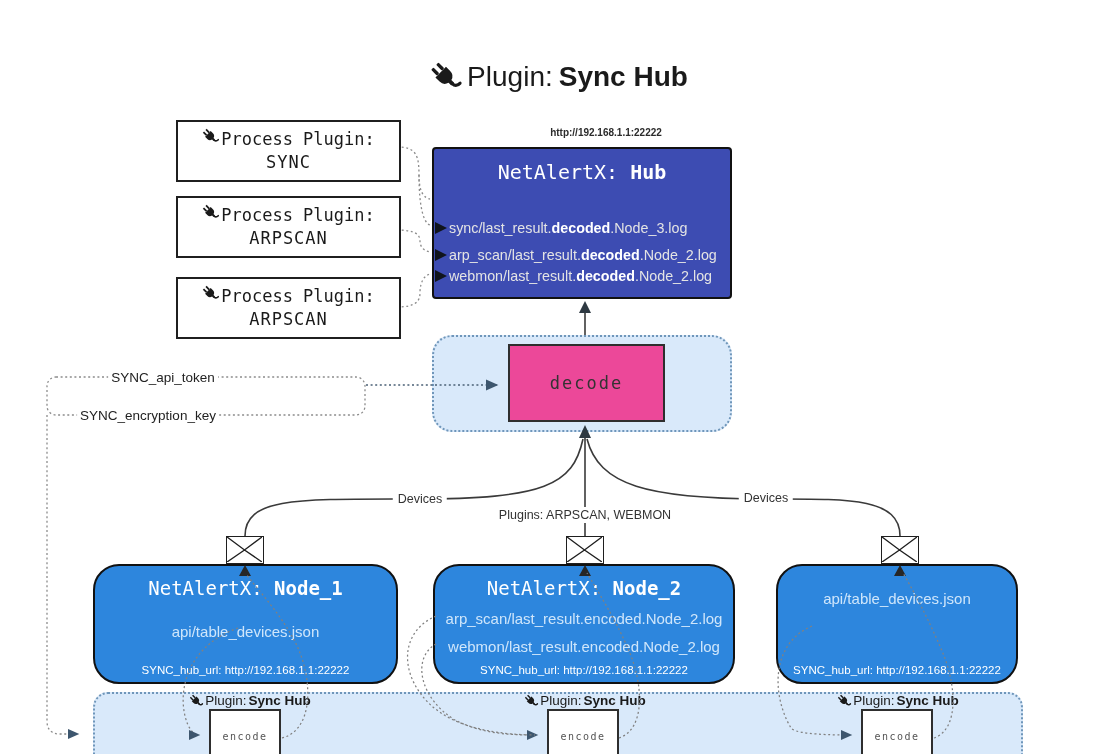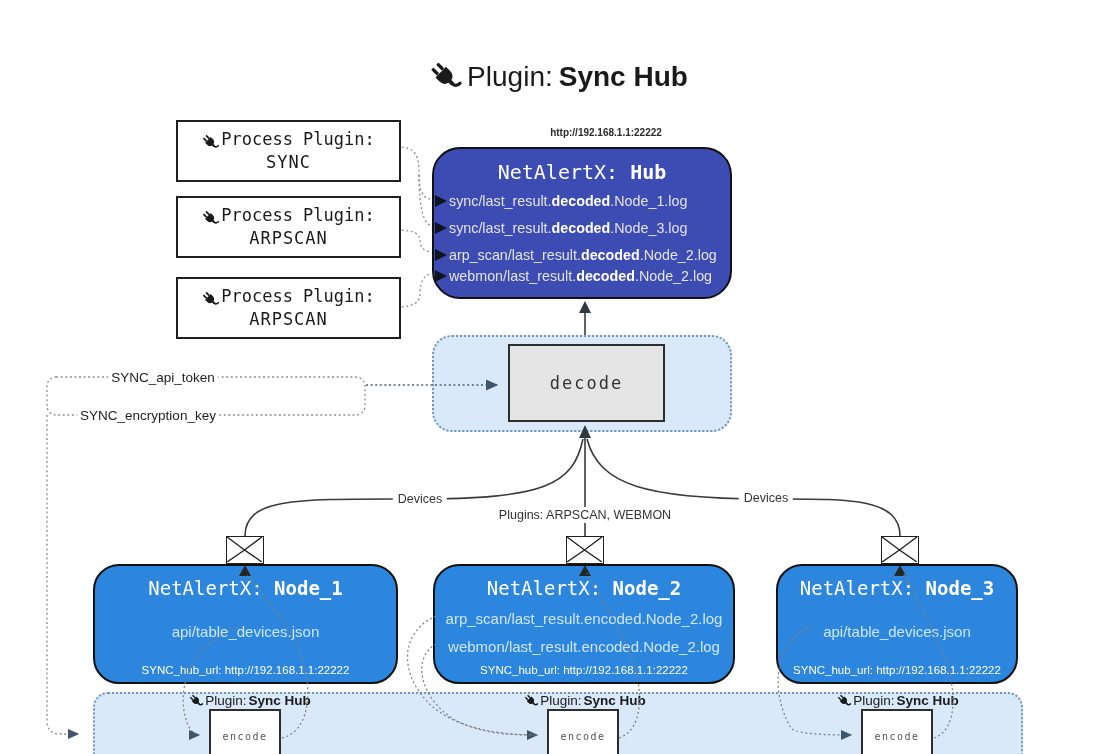--- a/index.html
+++ b/index.html
@@ -11,40 +11,40 @@
 
   
   .page-title{position:absolute;top:14px;left:50%;transform:translateX(-50%);
     display:flex;align-items:center;gap:6px;font-size:28px;z-index:3;white-space:nowrap;}
   .page-title b{font-weight:700;}
 
   
   .pbox{position:absolute;left:176px;width:221px;height:58px;background:#fff;
     border:2px solid #1f1f1f;z-index:2;display:flex;flex-direction:column;
     align-items:center;justify-content:center;line-height:1.35;}
-  .pbox .l1{display:flex;align-items:flex-end;gap:2px;font-size:17px;}
+  .pbox .l1{display:flex;align-items:flex-start;gap:2px;font-size:17px;}
   .pbox .l2{font-size:17px;letter-spacing:1px;}
 
   
   .hub-url{position:absolute;left:506px;top:80px;width:200px;text-align:center;
     font-size:10px;font-weight:600;color:#2b2b2b;z-index:3;}
   .hub{position:absolute;left:432px;top:100px;width:300px;height:152px;
-    background:#3d4cb2;border:2px solid #111;border-radius:28px;z-index:2;box-sizing:border-box;}
+    background:#3d4cb2;border:2px solid #111;border-radius:4px;z-index:2;box-sizing:border-box;}
   .hub-title{margin-top:11px;text-align:center;font-size:20px;color:#fff;}
   .hub-title b{font-weight:700;}
   .hub-log{position:absolute;left:1px;height:22px;display:flex;align-items:center;
     gap:2px;font-size:14.3px;color:#e4e4e4;white-space:nowrap;}
   .hub-log b{color:#fff;font-weight:700;}
   .tri{width:0;height:0;border-top:6px solid transparent;border-bottom:6px solid transparent;
     border-left:12px solid #10141c;flex:0 0 auto;}
 
   
   .dec-wrap{position:absolute;left:432px;top:288px;width:300px;height:97px;
     background:#d9e9fa;border:2px dotted #6f96ba;border-radius:20px;z-index:2;box-sizing:border-box;}
-  .dec-box{position:absolute;left:508px;top:297px;width:157px;height:78px;background:#e5e5e5;
+  .dec-box{position:absolute;left:508px;top:297px;width:157px;height:78px;background:#ec4899;
     border:2px solid #2e2e2e;z-index:3;display:flex;align-items:center;justify-content:center;
     font-size:17px;letter-spacing:2px;color:#333;box-sizing:border-box;}
 
   
   .mask-label{position:absolute;transform:translate(-50%,-50%);background:#fff;
     padding:1px 5px;font-size:12.5px;color:#333;white-space:nowrap;z-index:3;}
   .secret-label{position:absolute;transform:translate(-50%,-50%);background:#fff;
     padding:0 3px;font-size:13.5px;color:#222;white-space:nowrap;z-index:3;}
 
   
@@ -154,24 +154,20 @@
       <span>Process Plugin:</span>
       </div>
     <div class="l2">ARPSCAN</div>
   </div>
 
   <div class="hub-url">http://192.168.1.1:22222</div>
   <div class="hub">
     <div class="hub-title mono">
       <span>NetAlertX: </span><b>Hub</b>
     </div>
-    <div class="hub-log" style="top:41px">
-      <span class="tri"></span>
-      <span><span>sync/last_result.</span><b>decoded</b><span>.Node_1.log</span></span>
-    </div>
     <div class="hub-log" style="top:68px">
       <span class="tri"></span>
       <span><span>sync/last_result.</span><b>decoded</b><span>.Node_3.log</span></span>
     </div>
     <div class="hub-log" style="top:95px">
       <span class="tri"></span>
       <span><span>arp_scan/last_result.</span><b>decoded</b><span>.Node_2.log</span></span>
     </div>
     <div class="hub-log" style="top:116px">
       <span class="tri"></span>
@@ -212,21 +208,20 @@
   </div>
   <div class="node" style="left:433px;width:302px">
     <div class="node-title mono"><span>NetAlertX: </span><b>Node_2</b></div>
     <div class="node-files two">
       <div>arp_scan/last_result.encoded.Node_2.log</div>
       <div>webmon/last_result.encoded.Node_2.log</div>
     </div>
     <div class="node-url">SYNC_hub_url: http://192.168.1.1:22222</div>
   </div>
   <div class="node" style="left:776px;width:242px">
-    <div class="node-title mono"><span>NetAlertX: </span><b>Node_3</b></div>
     <div class="node-files">api/table_devices.json</div>
     <div class="node-url">SYNC_hub_url: http://192.168.1.1:22222</div>
   </div>
 
   <div class="band"></div>
   <div class="band-label" style="left:250px">
     <svg class="plug" width="14" height="14" viewBox="0 0 24 24">
         <g transform="rotate(-45 12 12)" fill="#1a1a1a">
           <rect x="8.1" y="0.5" width="2.5" height="6.2"></rect>
           <rect x="13.4" y="0.5" width="2.5" height="6.2"></rect>

